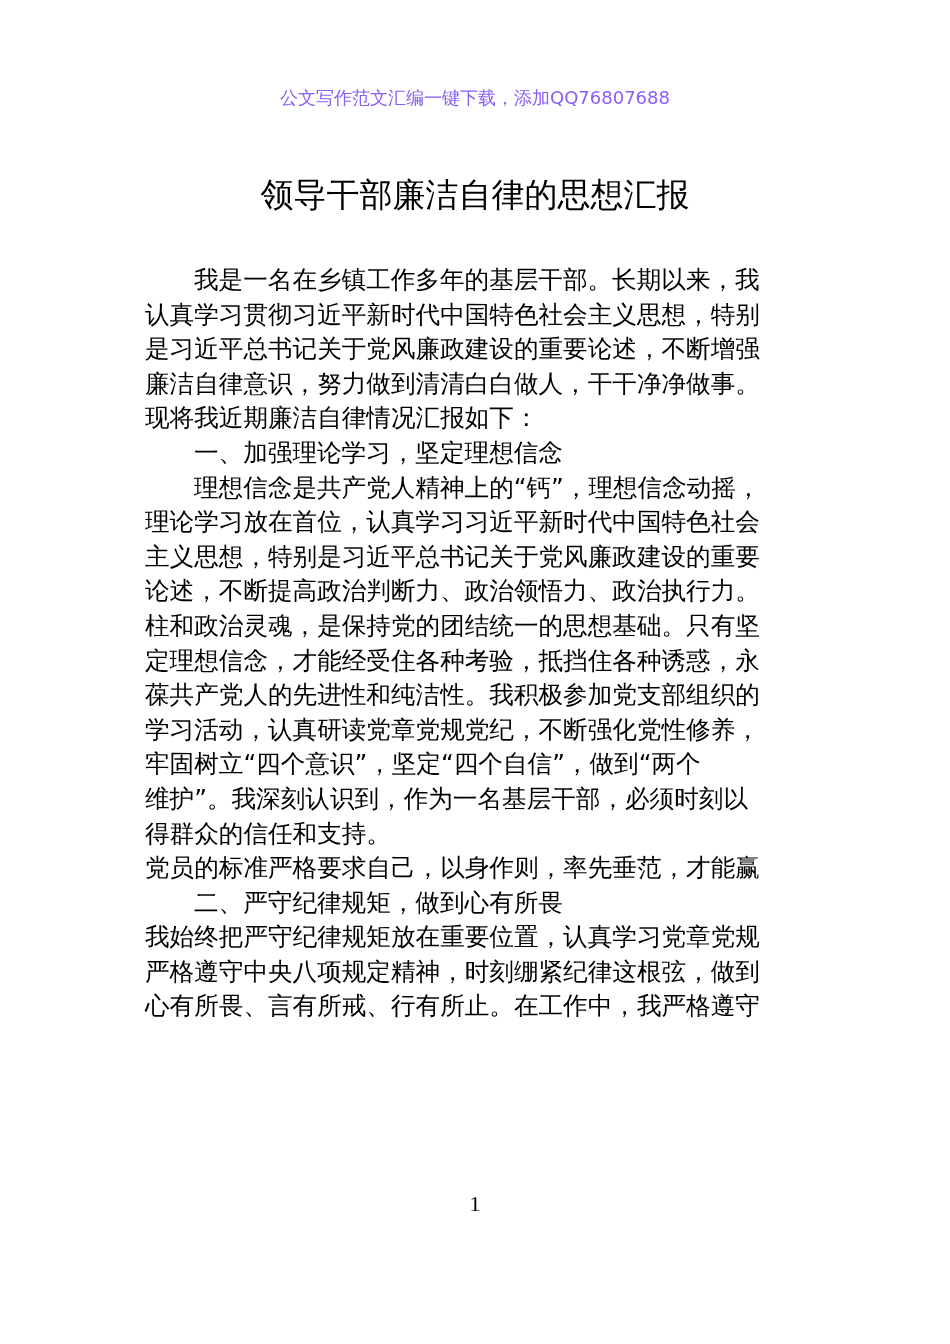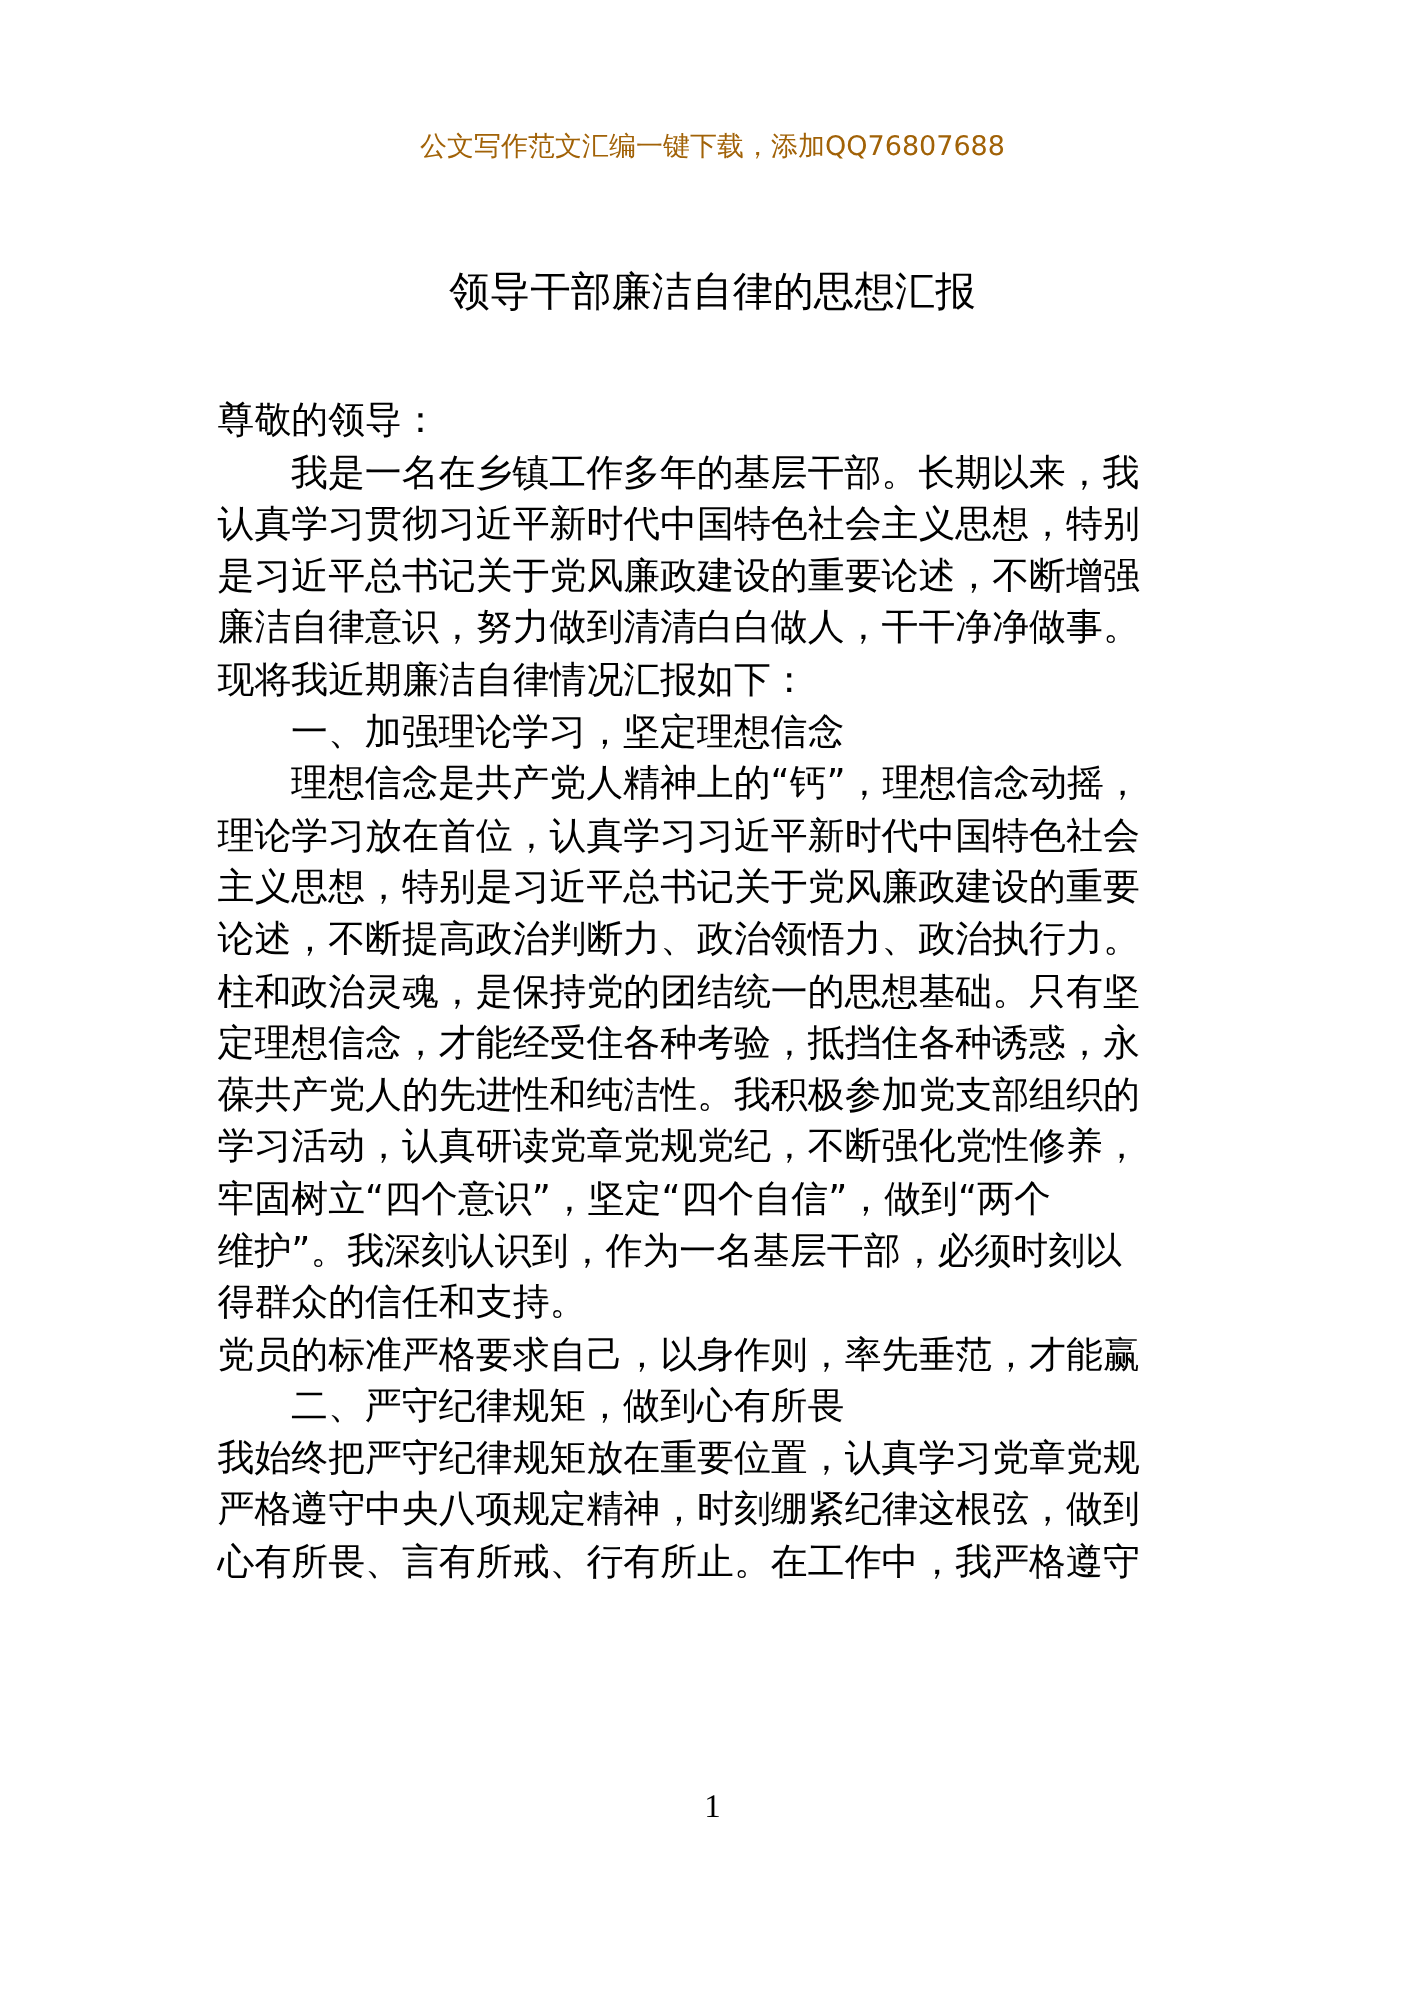--- a/index.html
+++ b/index.html
@@ -16,30 +16,30 @@
       color: #000000;
     }
     .header-banner {
       position: absolute;
       top: 86px;
       left: 0;
       width: 950px;
       text-align: center;
       font-size: 18px;
       line-height: 24px;
-      color: #a16207;
+      color: #8b5cf6;
       white-space: nowrap;
     }
     .doc-title {
       position: absolute;
       top: 172px;
       left: 0;
       width: 950px;
       text-align: center;
-      font-size: 27px;
+      font-size: 33px;
       line-height: 46px;
       color: #000;
       white-space: nowrap;
       letter-spacing: 0px;
     }
     .body-text {
       position: absolute;
       top: 263px;
       left: 145px;
       width: 670px;
@@ -67,21 +67,20 @@
     }
   </style>
 </head>
 <body>
 
 <div class="header-banner">公文写作范文汇编一键下载，添加QQ76807688</div>
 
 <h1 class="doc-title" style="margin:0;font-weight:normal;">领导干部廉洁自律的思想汇报</h1>
 
 <div class="body-text">
-  <div class="line">尊敬的领导：</div>
   <div class="line indent">我是一名在乡镇工作多年的基层干部。长期以来，我</div>
   <div class="line">认真学习贯彻习近平新时代中国特色社会主义思想，特别</div>
   <div class="line">是习近平总书记关于党风廉政建设的重要论述，不断增强</div>
   <div class="line">廉洁自律意识，努力做到清清白白做人，干干净净做事。</div>
   <div class="line">现将我近期廉洁自律情况汇报如下：</div>
   <div class="line indent">一、加强理论学习，坚定理想信念</div>
   <div class="line indent">理想信念是共产党人精神上的“钙”，理想信念动摇，</div>
   <div class="line">理论学习放在首位，认真学习习近平新时代中国特色社会</div>
   <div class="line">主义思想，特别是习近平总书记关于党风廉政建设的重要</div>
   <div class="line">论述，不断提高政治判断力、政治领悟力、政治执行力。</div>

